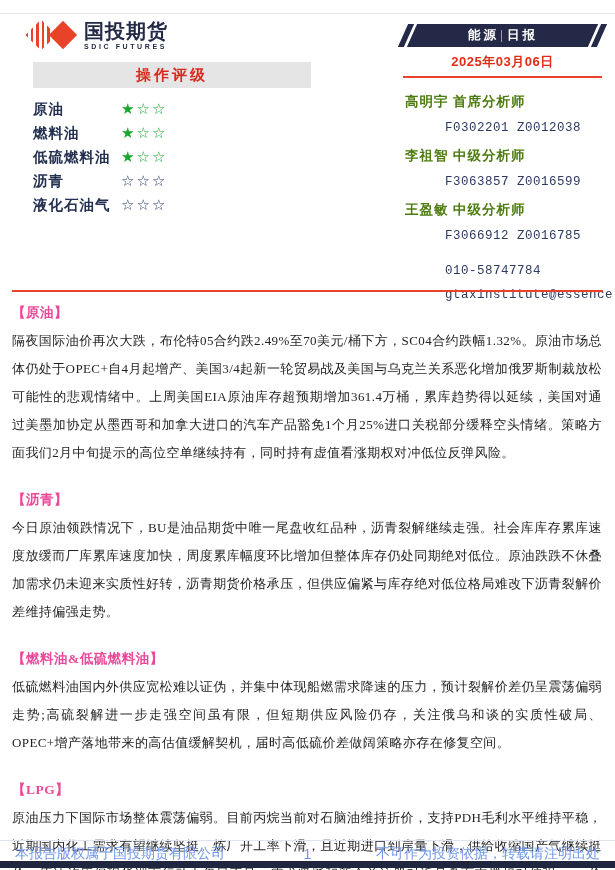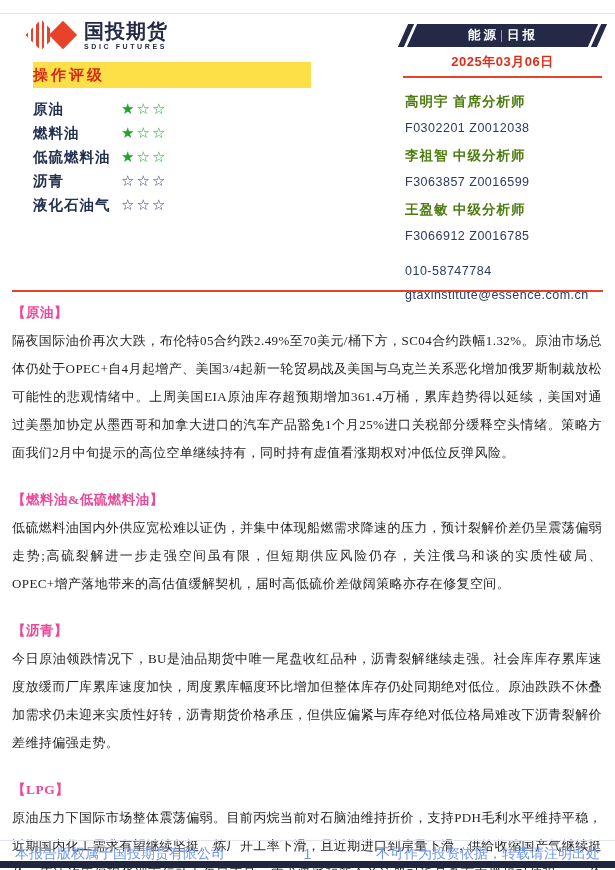--- a/index.html
+++ b/index.html
@@ -34,34 +34,34 @@
   .banner .bar-inner { transform:skewX(24deg); display:flex; align-items:center;
     font-family:"Liberation Sans",sans-serif; font-weight:bold; font-size:12.5px; color:#ffffff; letter-spacing:3px; }
   .banner .vdiv { width:1px; height:12px; background:rgba(255,255,255,.55); margin:0 5px 0 2px; }
   .date-wrap { position:absolute; left:403px; top:52px; width:199px; text-align:center;
     border-bottom:2px solid #e8432a; padding-bottom:5px; }
   .date { font-family:"Liberation Sans",sans-serif; font-weight:bold; font-size:13px;
     color:#e22b16; letter-spacing:.5px; }
 
   
   .ratings { position:absolute; left:33px; top:62px; width:278px; }
-  .ratings-title { height:26px; line-height:26px; background:#fde047; 
+  .ratings-title { height:26px; line-height:26px; background:#e5e5e5; text-align:center;
     color:#d8291d; font-weight:bold; font-size:15px; letter-spacing:3px; }
   .rating-rows { margin-top:9px; }
   .rating-row { display:flex; align-items:center; height:24px; }
   .rating-label { width:88px; font-size:14.5px; font-weight:bold; color:#233050; letter-spacing:1px; }
   .stars { font-size:15px; letter-spacing:2px; line-height:1; }
   .stars.green { color:#1ca62e; }
   .stars.navy  { color:#2c3c6e; }
 
   
   .analysts { position:absolute; left:405px; top:88px; width:198px; }
   .an-name { height:27px; line-height:27px; font-size:13.5px; font-weight:bold; color:#4d7c0f; letter-spacing:1px; }
-  .an-codes { height:27px; line-height:27px; font-family:Liberation Sans, sans-serif;
-    font-size:12.5px; color:#2c3a64; letter-spacing:.5px; }
+  .an-codes { height:27px; line-height:27px; font-family:Liberation Mono, monospace;
+    font-size:12.5px; color:#2c3a64; letter-spacing:.5px;margin-left:40px; }
   .contact { margin-top:9px; }
   .contact .an-codes { height:24px; line-height:24px; }
   a.email-link { color:#2c3a64; text-decoration:none; }
 
   
   .red-divider { position:absolute; top:290px; left:12px; right:12px; height:2px; background:#e8432a; }
   .report-body { position:absolute; top:299px; left:12px; right:13px; }
   .section { margin-bottom:19px; }
   .section-heading { font-size:13.5px; font-weight:bold; color:#ec4899;
     line-height:28px; letter-spacing:.5px; }
@@ -155,26 +155,26 @@
   </div>
 
   <div class="red-divider"></div>
 
   <div class="report-body">
     <div class="section">
       <div class="section-heading">【原油】</div>
       <div class="section-text">隔夜国际油价再次大跌，布伦特05合约跌2.49%至70美元/桶下方，SC04合约跌幅1.32%。原油市场总体仍处于OPEC+自4月起增产、美国3/4起新一轮贸易战及美国与乌克兰关系恶化增加俄罗斯制裁放松可能性的悲观情绪中。上周美国EIA原油库存超预期增加361.4万桶，累库趋势得以延续，美国对通过美墨加协定从墨西哥和加拿大进口的汽车产品豁免1个月25%进口关税部分缓释空头情绪。策略方面我们2月中旬提示的高位空单继续持有，同时持有虚值看涨期权对冲低位反弹风险。</div>
     </div>
     <div class="section">
+      <div class="section-heading">【沥青】</div>
+      <div class="section-text">今日原油领跌情况下，BU是油品期货中唯一尾盘收红品种，沥青裂解继续走强。社会库库存累库速度放缓而厂库累库速度加快，周度累库幅度环比增加但整体库存仍处同期绝对低位。原油跌跌不休叠加需求仍未迎来实质性好转，沥青期货价格承压，但供应偏紧与库存绝对低位格局难改下沥青裂解价差维持偏强走势。</div>
+    </div>
+    <div class="section">
       <div class="section-heading">【燃料油&amp;低硫燃料油】</div>
       <div class="section-text">低硫燃料油国内外供应宽松难以证伪，并集中体现船燃需求降速的压力，预计裂解价差仍呈震荡偏弱走势;高硫裂解进一步走强空间虽有限，但短期供应风险仍存，关注俄乌和谈的实质性破局、OPEC+增产落地带来的高估值缓解契机，届时高低硫价差做阔策略亦存在修复空间。</div>
-    </div>
-    <div class="section">
-      <div class="section-heading">【沥青】</div>
-      <div class="section-text">今日原油领跌情况下，BU是油品期货中唯一尾盘收红品种，沥青裂解继续走强。社会库库存累库速度放缓而厂库累库速度加快，周度累库幅度环比增加但整体库存仍处同期绝对低位。原油跌跌不休叠加需求仍未迎来实质性好转，沥青期货价格承压，但供应偏紧与库存绝对低位格局难改下沥青裂解价差维持偏强走势。</div>
     </div>
     <div class="section">
       <div class="section-heading">【LPG】</div>
       <div class="section-text">原油压力下国际市场整体震荡偏弱。目前丙烷当前对石脑油维持折价，支持PDH毛利水平维持平稳，近期国内化工需求有望继续坚挺。炼厂开工率下滑，且近期进口到岸量下滑，供给收缩国产气继续挺价。原油施压但现货端下行动力仍显不足，需求坚挺和新仓单注册对近月盘面支撑相对偏强，4-5价差走强回到历史高位后择机离场。</div>
     </div>
   </div>
 
   <div class="footer-rule"></div>
   <div class="footer">
     <span class="f-left">本报告版权属于国投期货有限公司</span>

